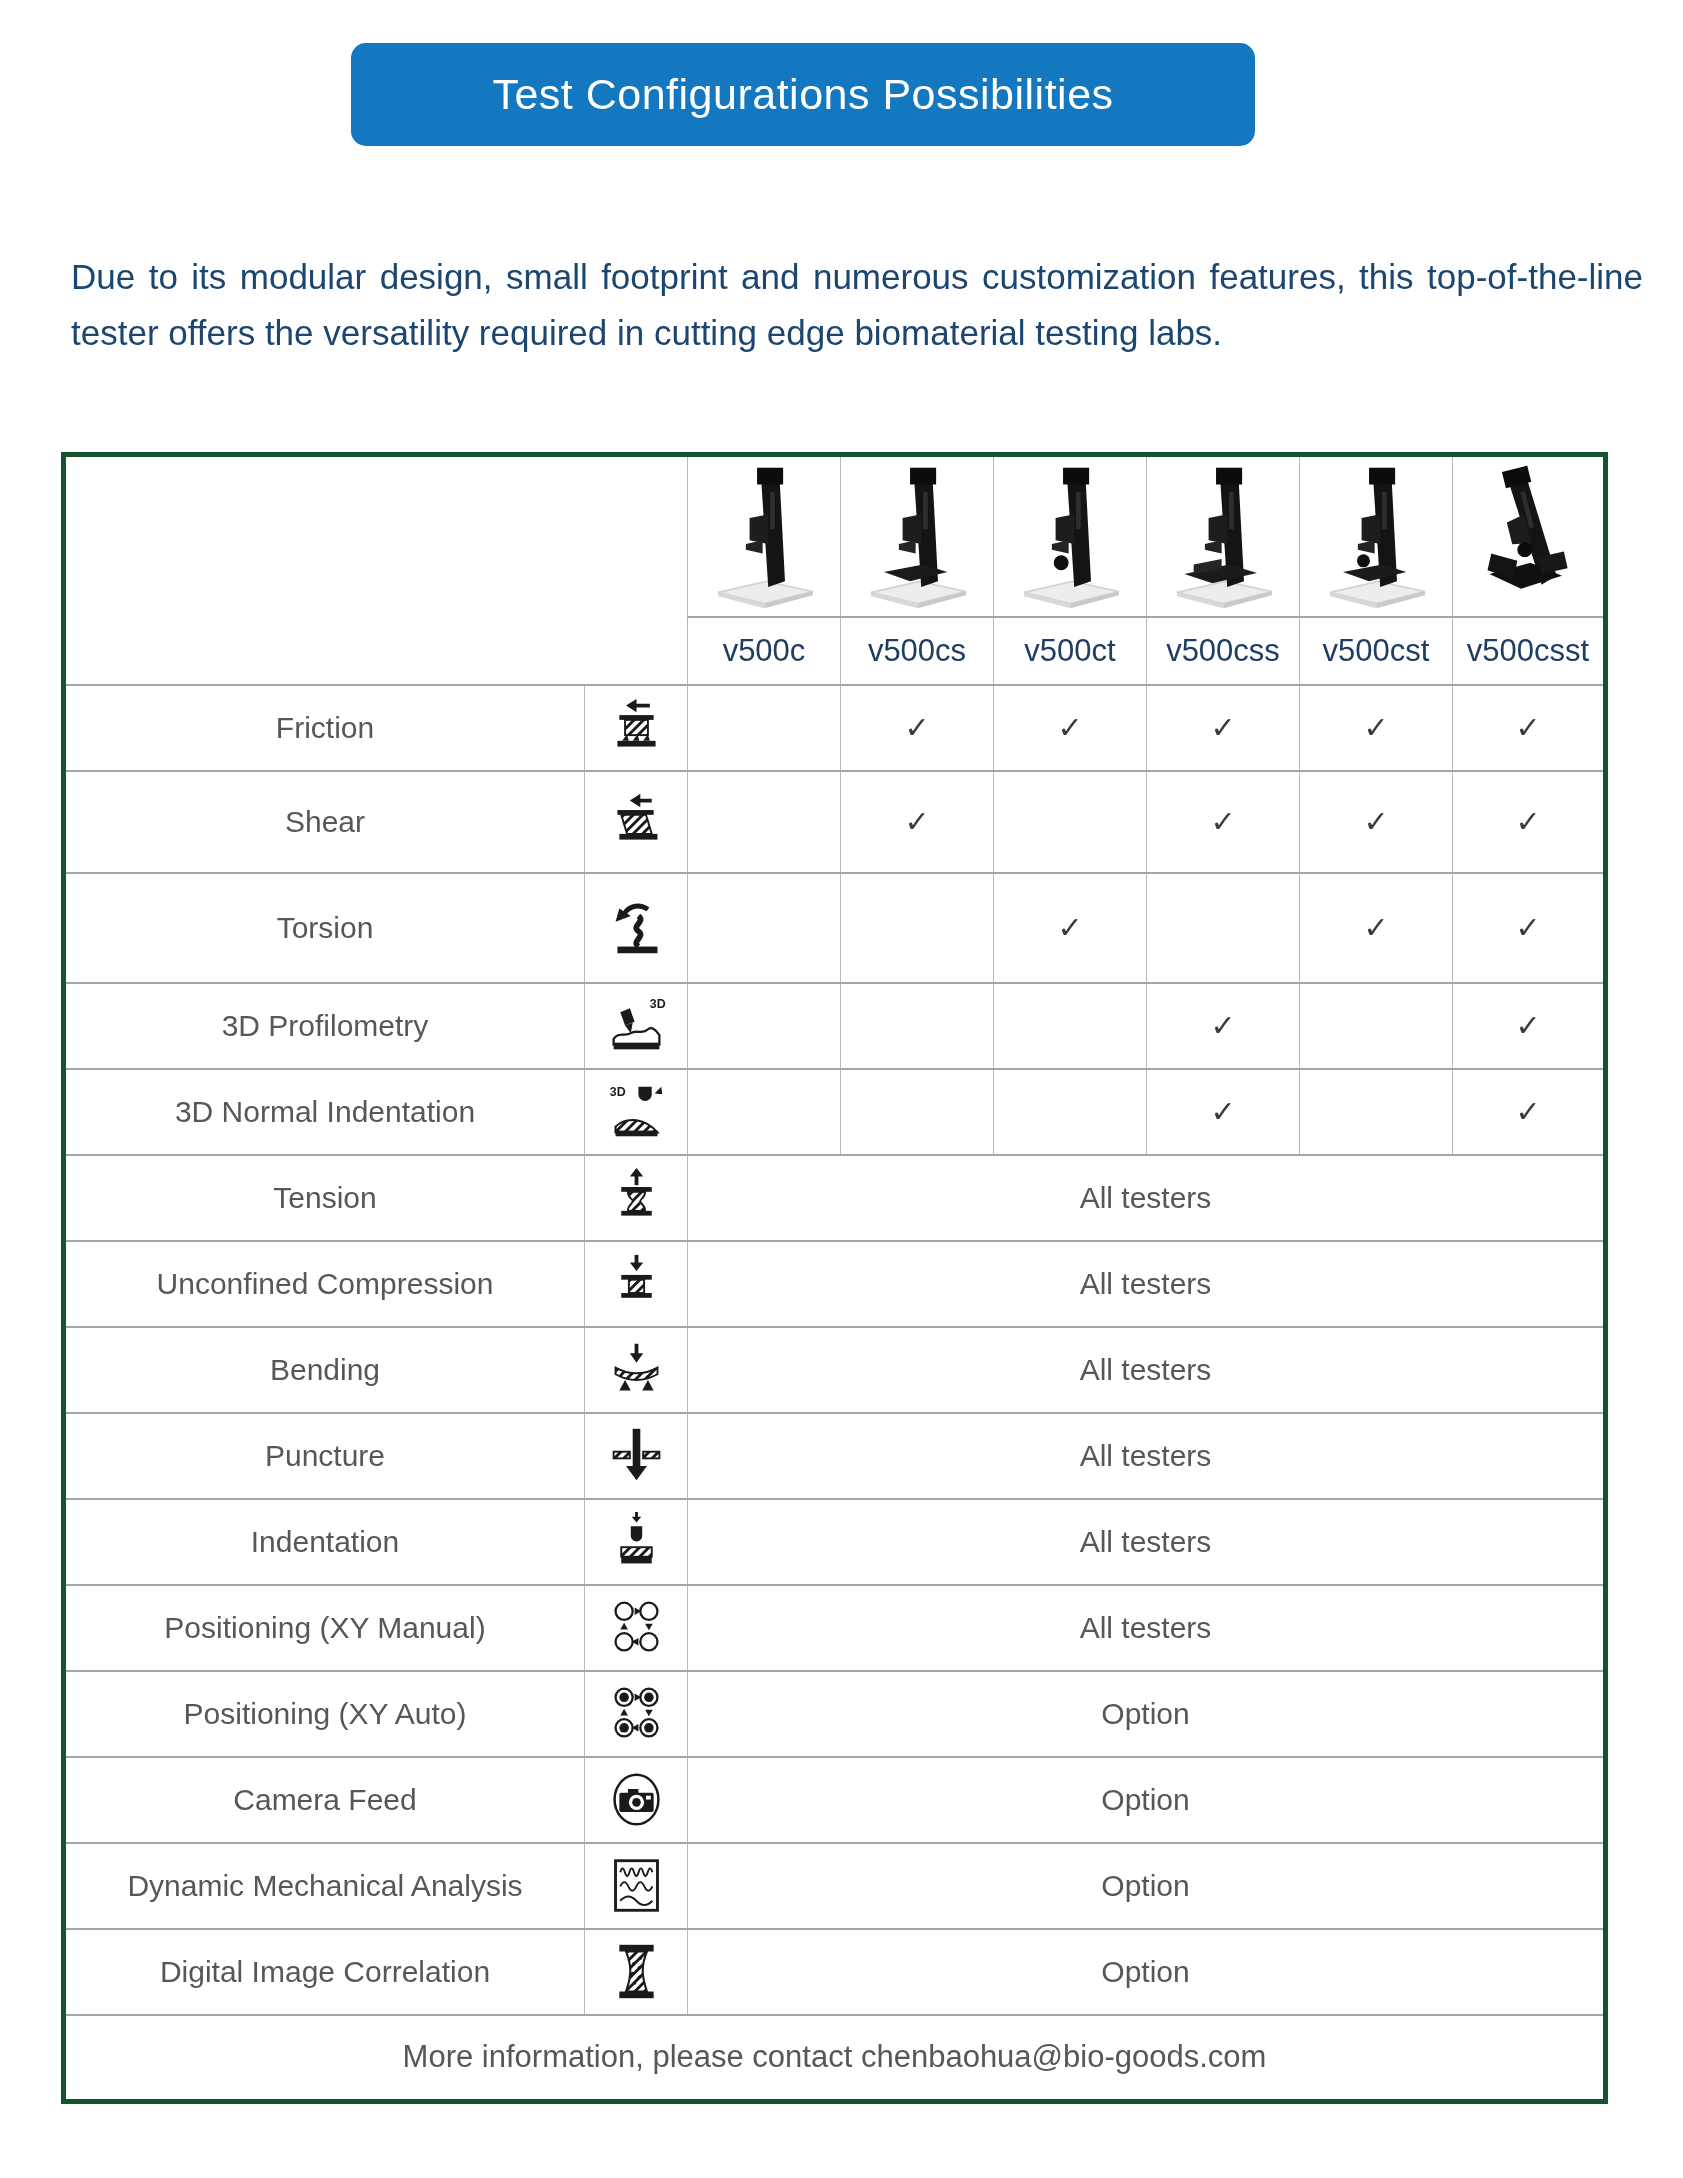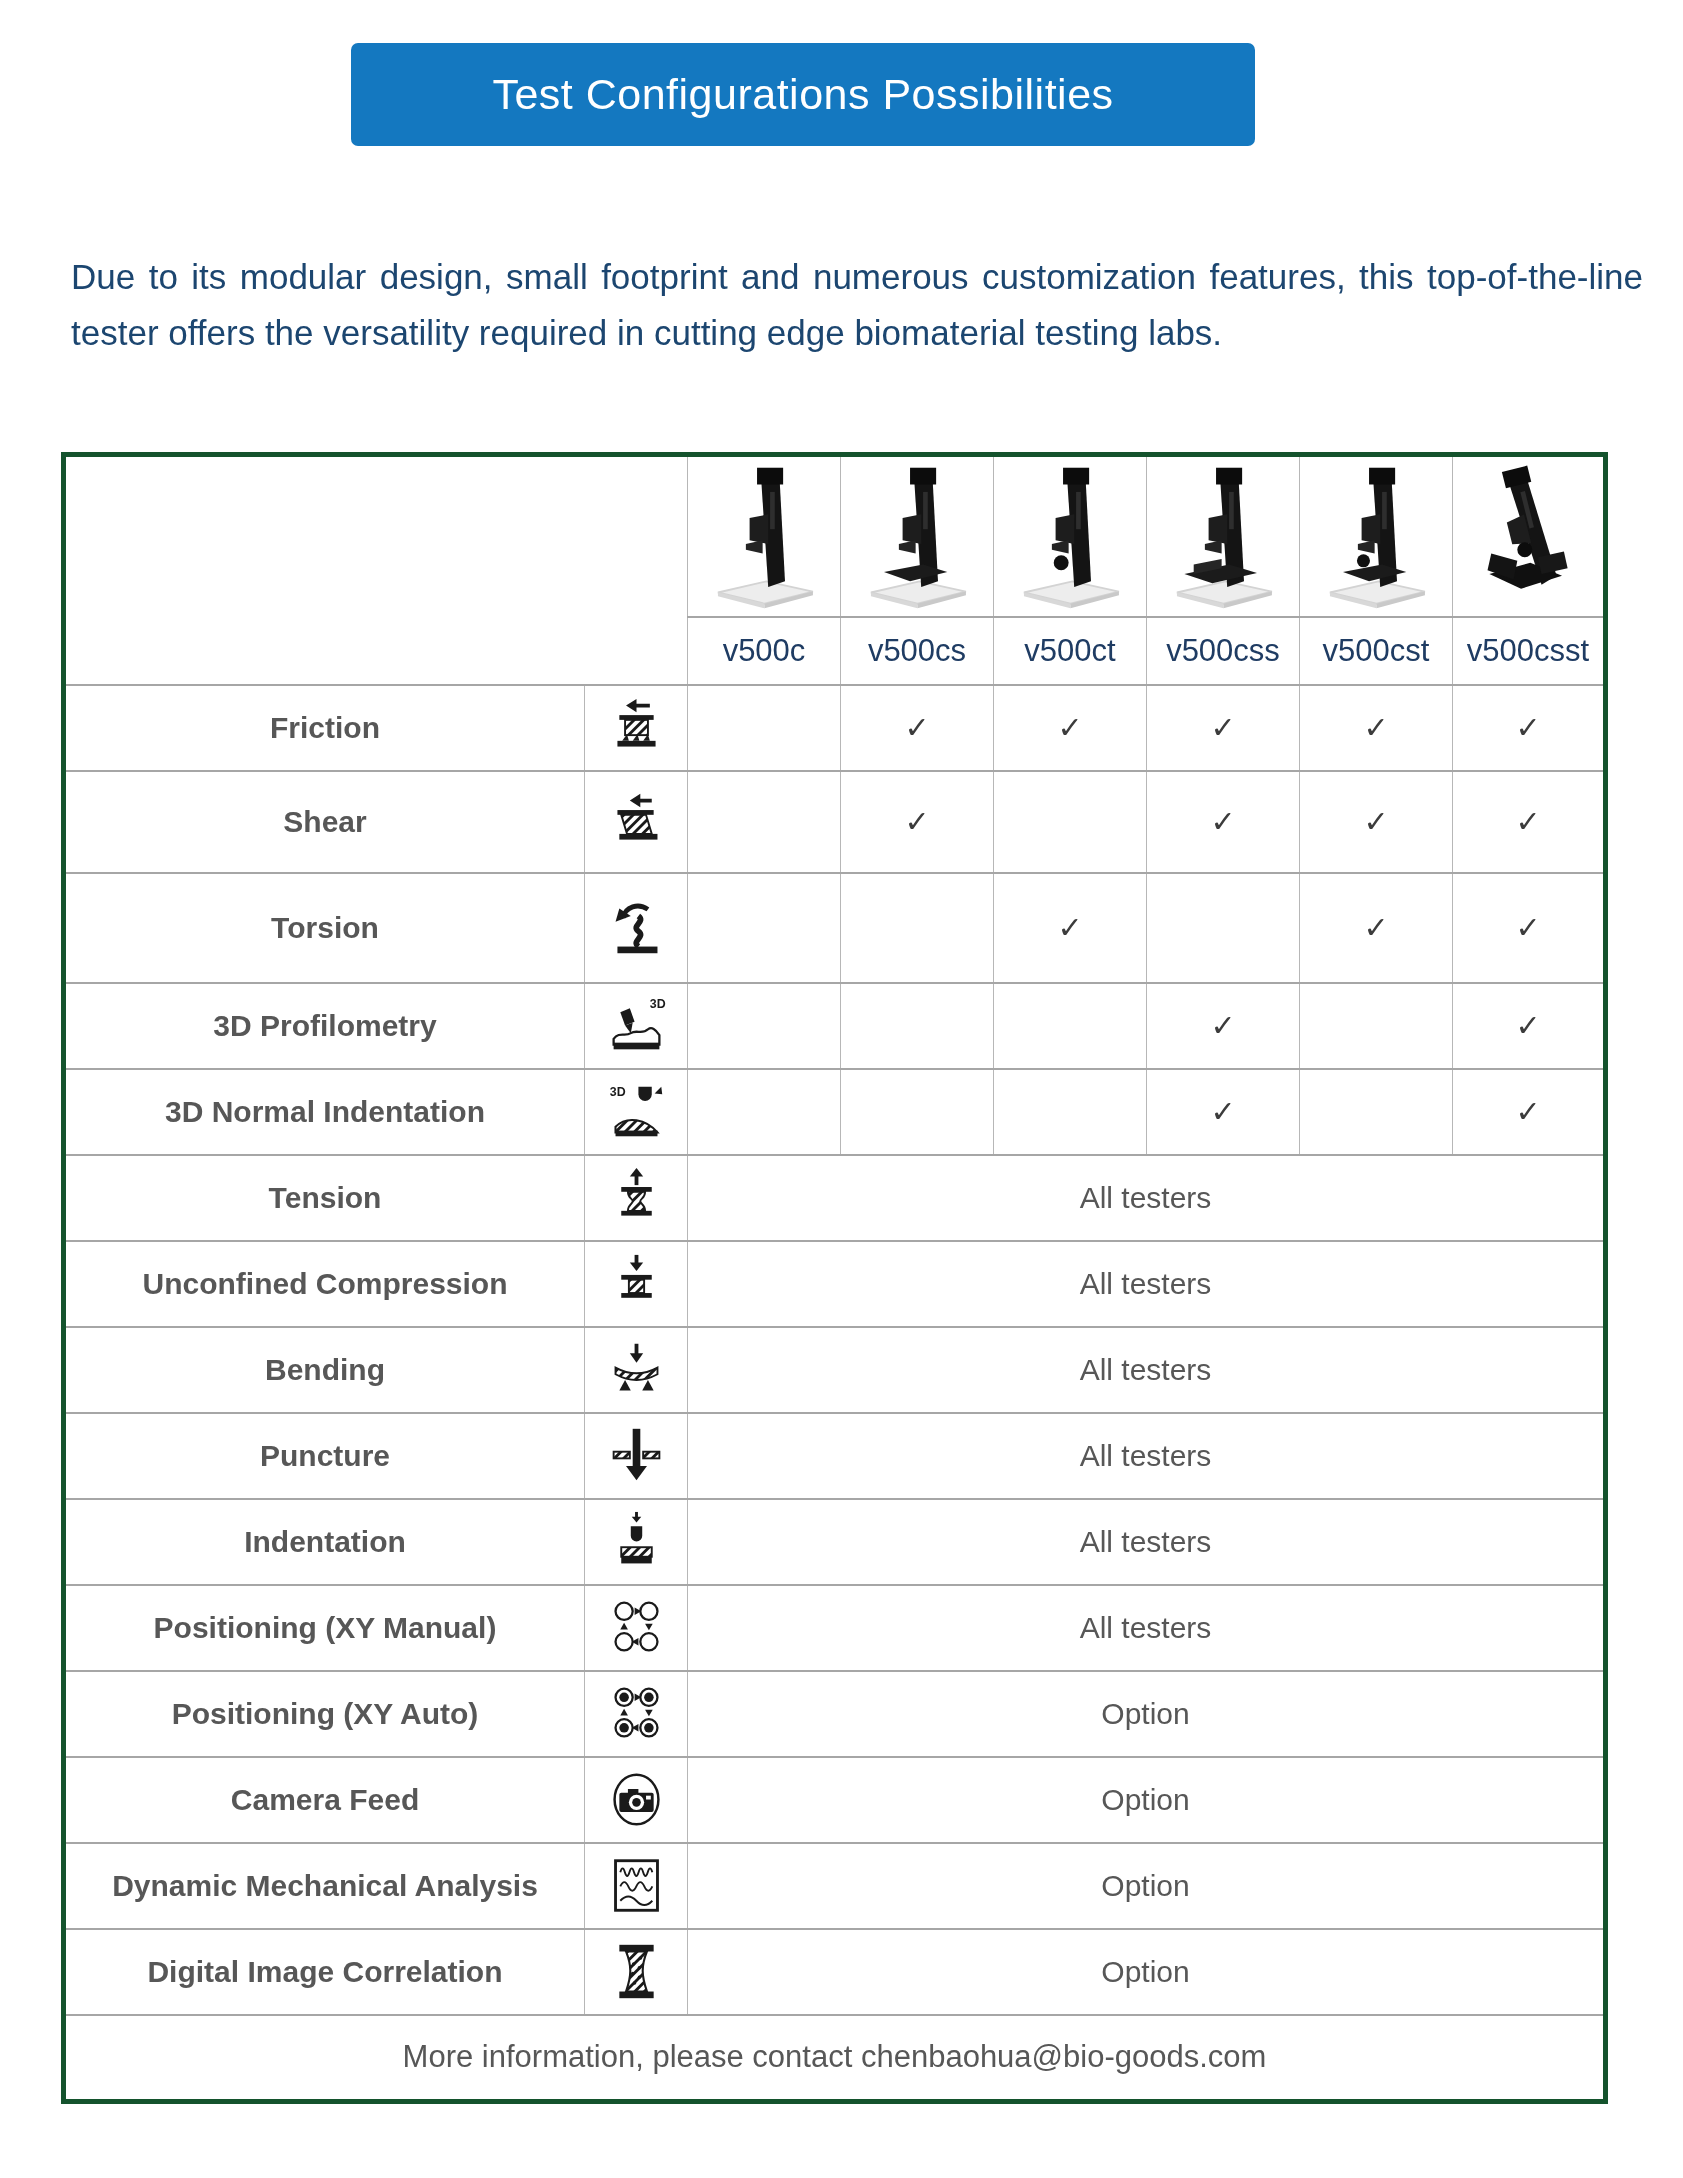--- a/index.html
+++ b/index.html
@@ -4,21 +4,21 @@
 <style>
   html,body{margin:0;padding:0;}
   body{
     width:1683px;height:2178px;position:relative;background:#ffffff;
     font-family:"Liberation Sans", sans-serif;
     -webkit-font-smoothing:antialiased;
   }
   
   .banner{
     position:absolute;left:351px;top:43px;width:904px;height:103px;
-    background:#1478c0;border-radius:7px;
+    background:#1478c0;border-radius:15px;
     display:flex;align-items:center;justify-content:center;
   }
   .banner-title{color:#ffffff;font-size:43px;font-weight:300;letter-spacing:0.5px;}
   
   .intro{
     position:absolute;left:71px;top:214px;width:1572px;
     font-size:35px;line-height:56px;font-weight:300;color:#1c4670;
     text-align:justify;
   }
   
@@ -26,21 +26,21 @@
     position:absolute;left:61px;top:452px;
     border-collapse:collapse;table-layout:fixed;width:1544px;
     border:5px solid #14532d;
   }
   .config-table td{
     padding:0;text-align:center;vertical-align:middle;
     border-top:2px solid #a6a6a6;border-bottom:2px solid #a6a6a6;
     border-left:1px solid #b7b7b7;border-right:1px solid #b7b7b7;
     background:#ffffff;overflow:hidden;
   }
-  .label-cell{font-size:30px;font-weight:700;color:#575757;}
+  .label-cell{font-size:30px;font-weight:400;color:#575757;}
   .model-cell{font-size:31px;font-weight:300;color:#1f3c63;}
   .check-cell{font-size:30px;color:#3c3c3c;font-weight:400;}
   .span-cell{font-size:30px;font-weight:300;color:#575757;}
   .footer-cell{font-size:31px;font-weight:300;color:#575757;border-radius:18px;}
   .icon-cell svg{display:block;margin:0 auto;height:61px;width:61px;}
   .machine-cell svg.machine{display:block;margin:4px auto 0 auto;height:149px;width:115px;}
   svg text{font-family:"Liberation Sans",sans-serif;}
 </style>
 </head>
 <body>

